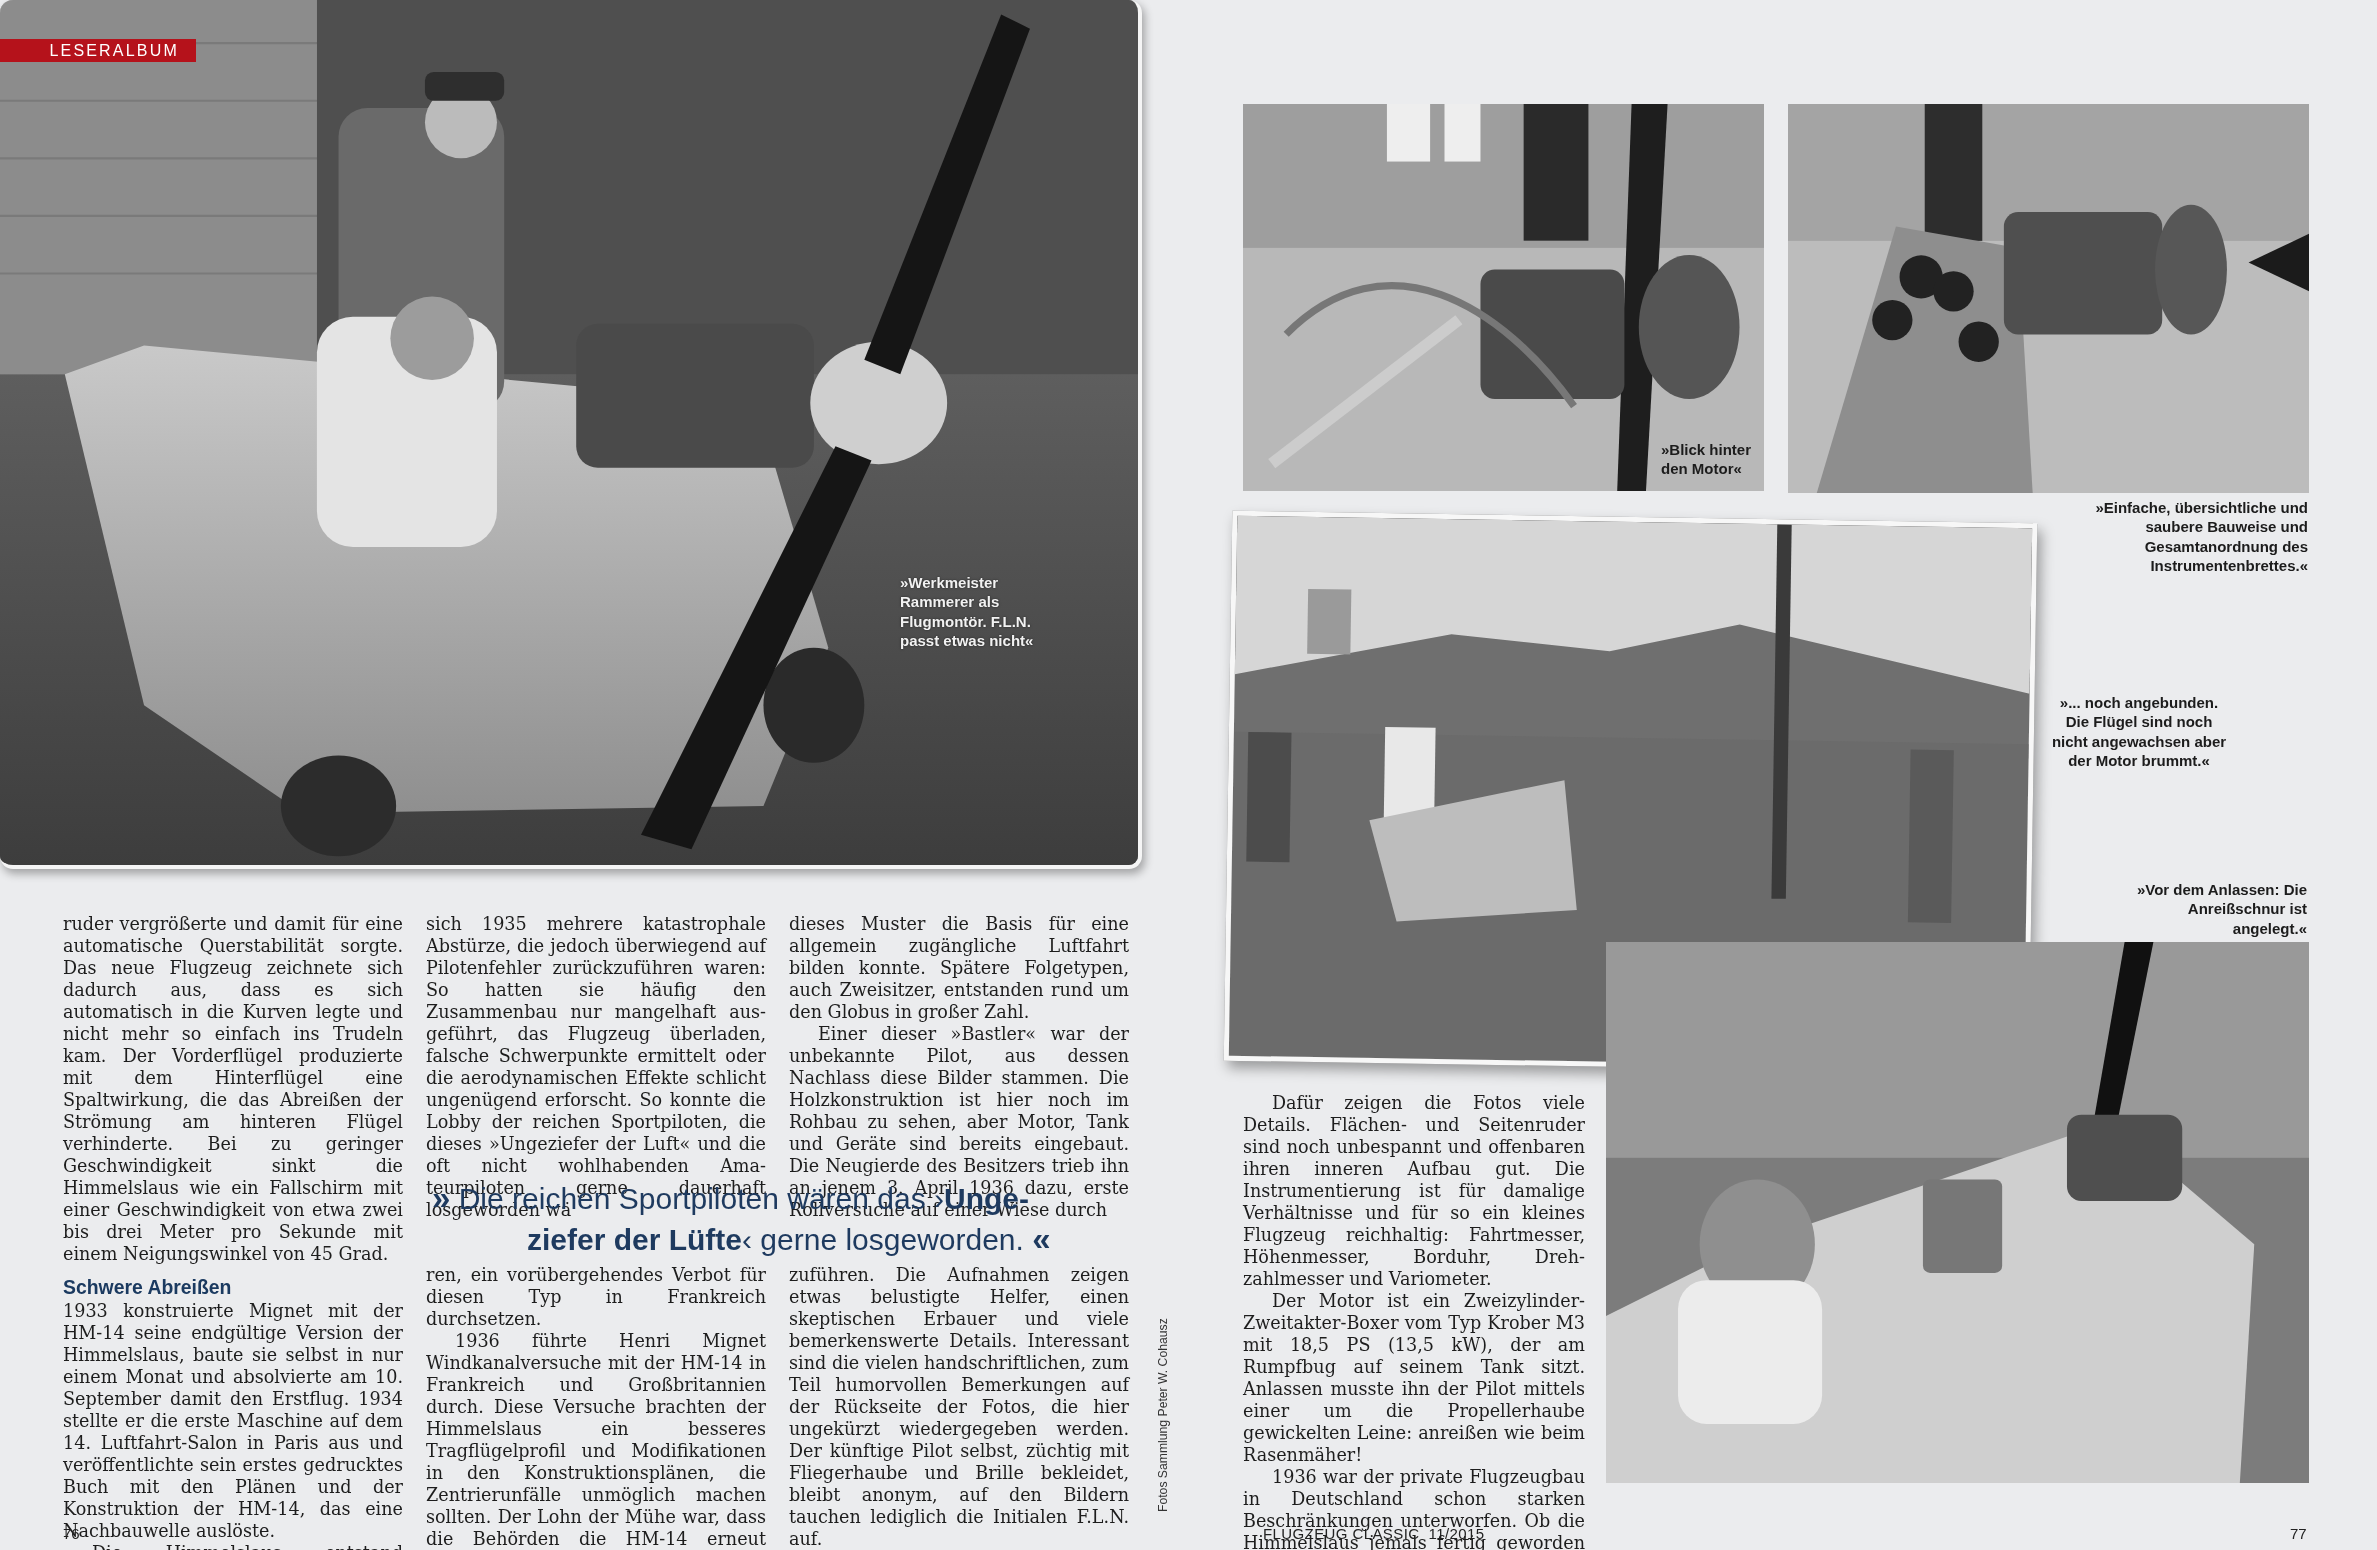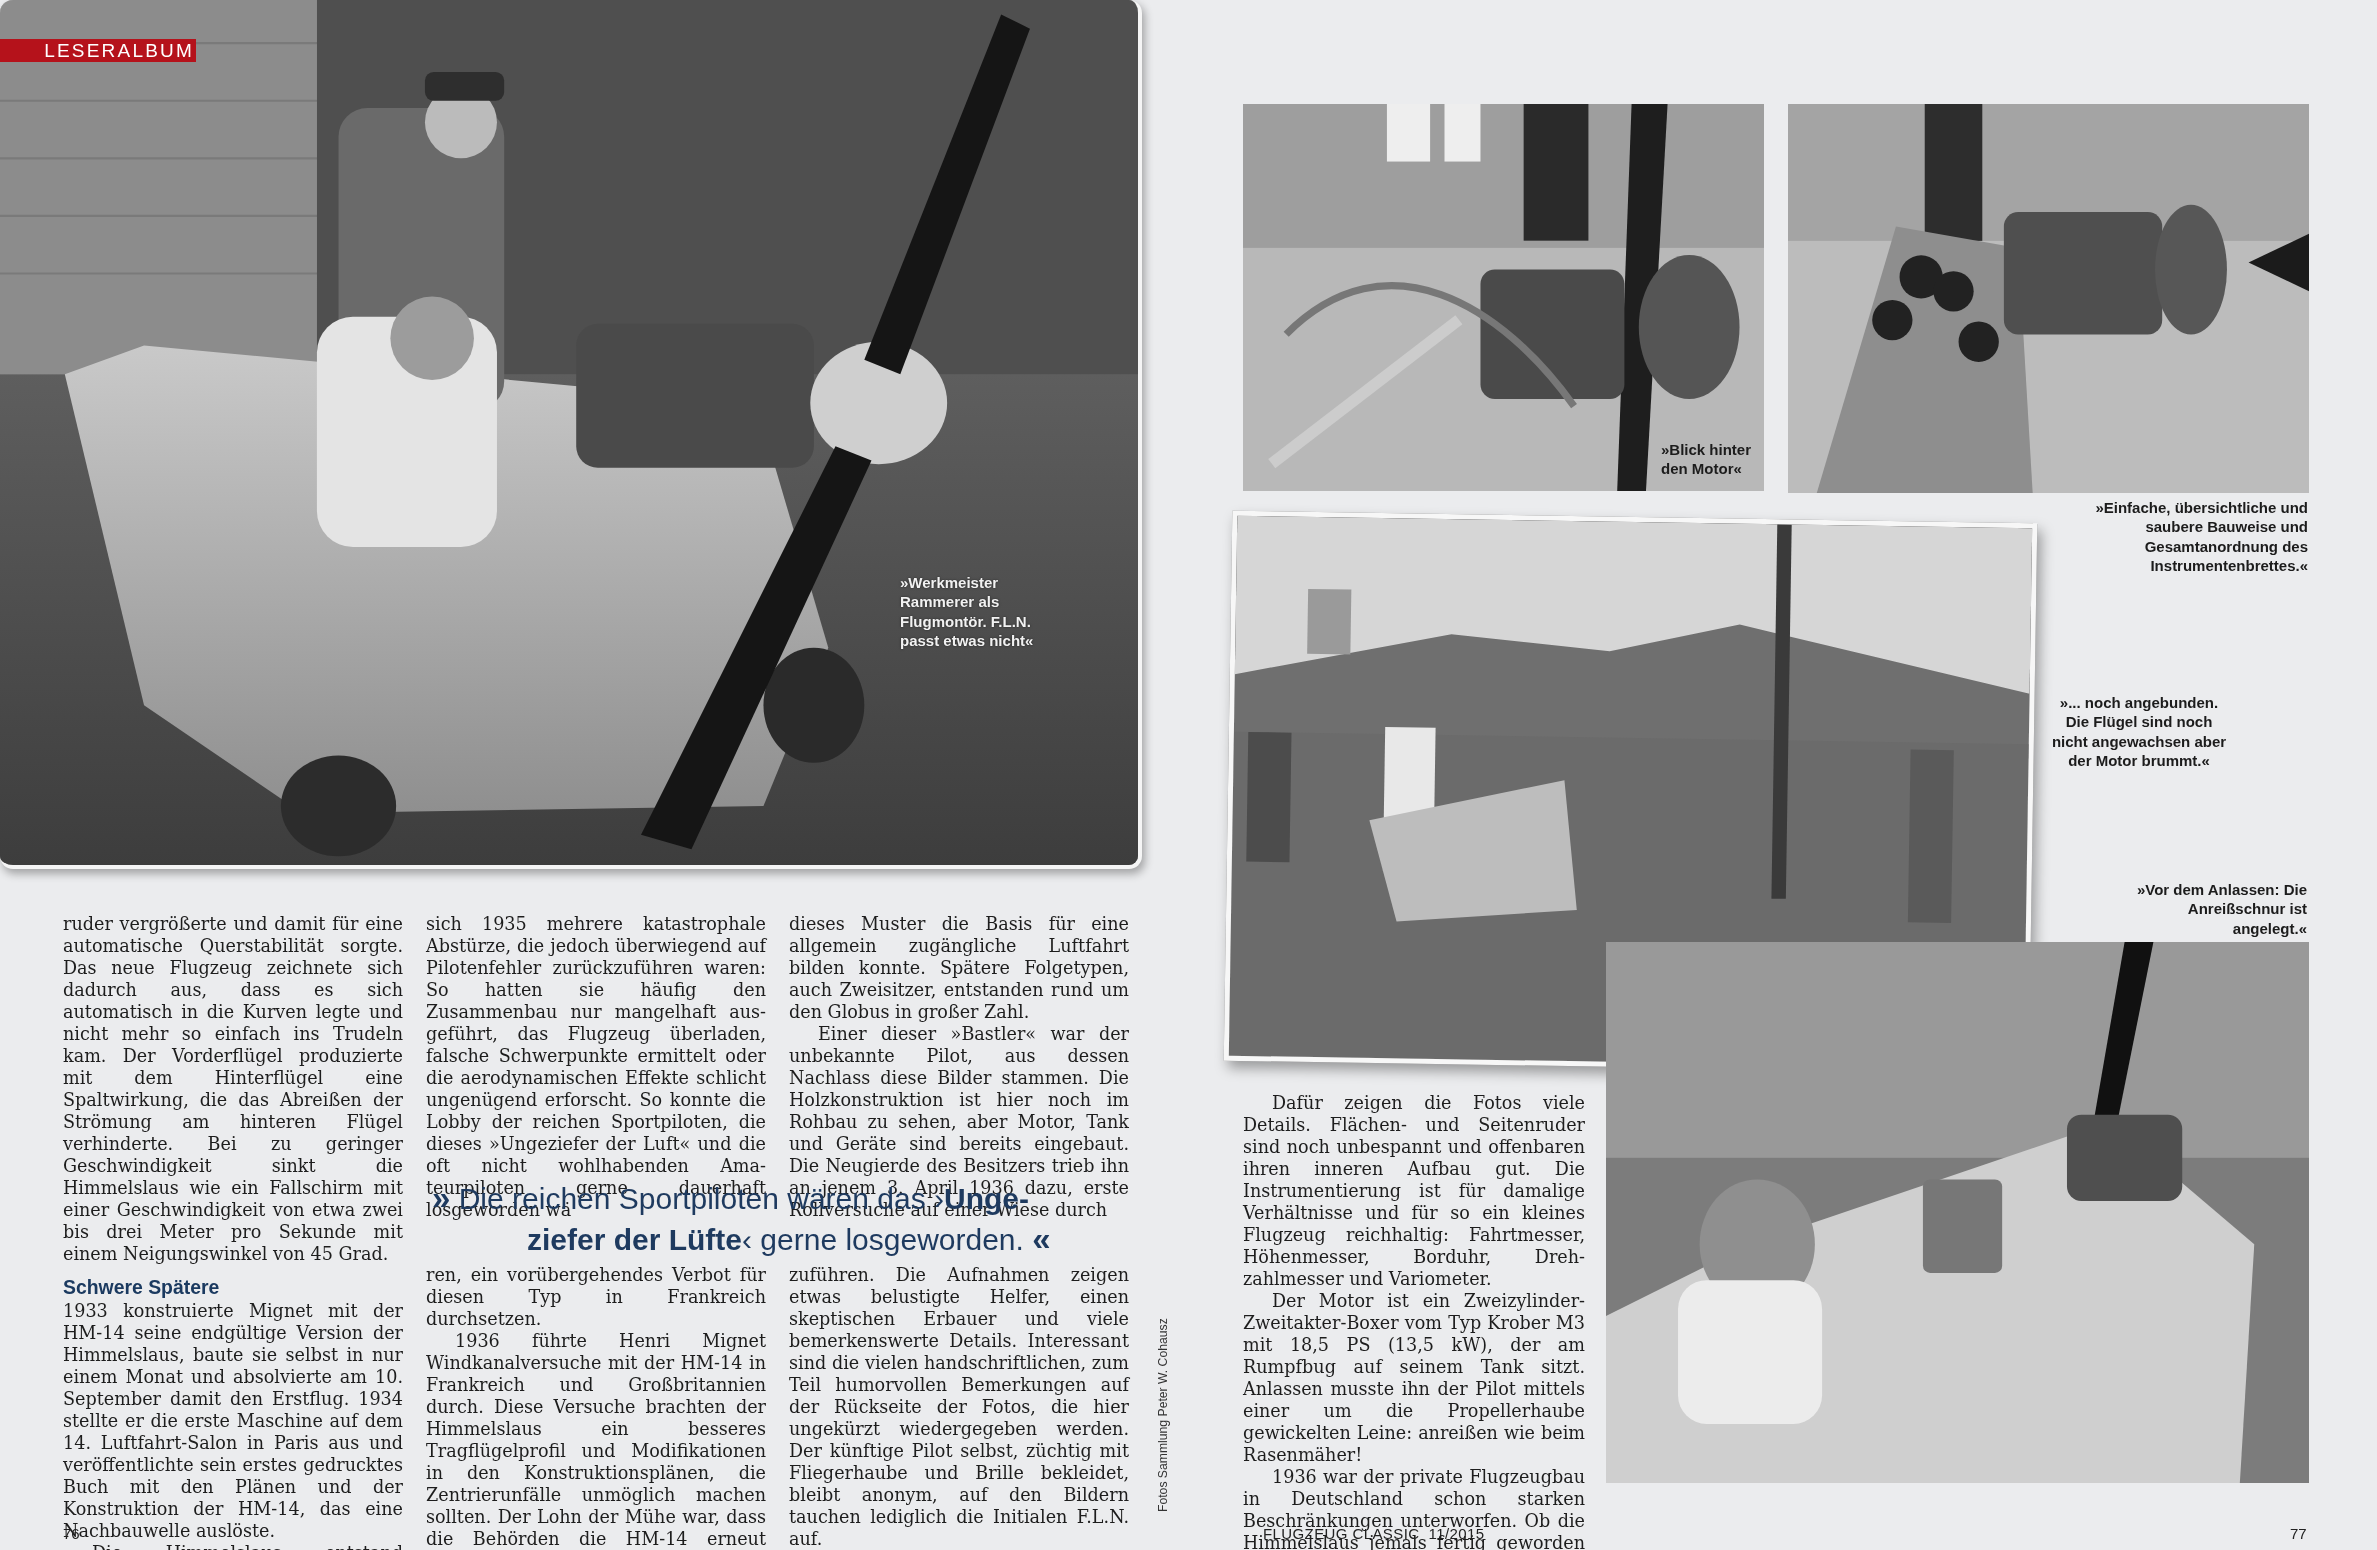--- a/index.html
+++ b/index.html
@@ -9,22 +9,22 @@
     font-family:"DejaVu Serif", "Liberation Serif", serif;
     color:#1d1d1d;
   }
   .photo { position:absolute; overflow:hidden; background:#777; }
   .photo svg { position:absolute; left:0; top:0; width:100%; height:100%; }
   .photo.framed { border:5.8px solid #f7f7f7; box-shadow: 4.3px 7.2px 13px rgba(0,0,0,0.35); }
 
   .section-badge {
     position:absolute; left:0; top:39px; width:196px; height:23px;
     background:#b5121b; color:#fff;
-    font-family:"Liberation Sans", sans-serif; font-size:19px; letter-spacing:2.2px;
-    display:flex; align-items:center; justify-content:flex-end; padding-right:2px; box-sizing:border-box;
+    font-family:"Liberation Sans", sans-serif; font-size:16px; letter-spacing:2.2px;
+    display:flex; align-items:center; justify-content:flex-end; padding-right:17px; box-sizing:border-box;
   }
 
   .caption {
     position:absolute; font-family:"Liberation Sans", sans-serif; font-weight:bold;
     font-size:15px; line-height:19.4px; color:#1c1c1c;
   }
   .caption.light { color:#f2f2f2; text-shadow:0 0 2.2px rgba(0,0,0,0.6); }
   .caption.right { text-align:right; }
 
   .col {
@@ -100,21 +100,21 @@
     <path d="M1390 20 L1430 40 L1250 520 L1200 500 Z" fill="#151515"></path>
     <path d="M1160 620 L1210 640 L960 1180 L890 1160 Z" fill="#151515"></path>
   </svg>
   <div class="caption light" style="left:900px; top:573px; width:173px;">»Werkmeister Rammerer als Flugmontör. F.L.N. passt etwas nicht«</div>
 </div>
 
 <div class="section-badge">LESERALBUM</div>
 
 <div class="col" style="left:63px; top:913px; width:340px;">
   <p>ruder vergrößerte und damit für eine automatische Querstabilität sorgte. Das neue Flugzeug zeichnete sich dadurch aus, dass es sich automatisch in die Kurven legte und nicht mehr so einfach ins Trudeln kam. Der Vorder­flügel produzierte mit dem Hinterflügel eine Spaltwirkung, die das Abreißen der Strömung am hinteren Flügel verhinderte. Bei zu gerin­ger Geschwindigkeit sinkt die Himmelslaus wie ein Fallschirm mit einer Geschwindigkeit von etwa zwei bis drei Meter pro Sekunde mit einem Neigungswinkel von 45 Grad.</p>
-  <div class="subhead">Schwere Spätere</div>
+  <div class="subhead">Schwere Abreißen</div>
   <p>1933 konstruierte Mignet mit der HM-14 sei­ne endgültige Version der Himmelslaus, bau­te sie selbst in nur einem Monat und absol­vierte am 10. September damit den Erstflug. 1934 stellte er die erste Maschine auf dem 14. Luftfahrt-Salon in Paris aus und veröffent­lichte sein erstes gedrucktes Buch mit den Plä­nen und der Konstruktion der HM-14, das ei­ne Nachbauwelle auslöste.</p>
   <p class="indent">Die Himmelslaus entstand mehrere Hun­dert Mal und hatte insbesondere in Frank­reich großen Erfolg. Allerdings ereigneten</p>
 </div>
 
 <div class="col" style="left:426px; top:913px; width:340px;">
   <p>sich 1935 mehrere katastrophale Abstürze, die jedoch überwiegend auf Pilotenfehler zu­rückzuführen waren: So hatten sie häu­fig den Zusammenbau nur mangelhaft aus­geführt, das Flugzeug überladen, falsche Schwerpunkte ermittelt oder die aerodyna­mischen Effekte schlicht ungenügend er­forscht. So konnte die Lobby der reichen Sportpiloten, die dieses »Ungeziefer der Luft« und die oft nicht wohlhabenden Ama­teurpiloten gerne dauerhaft losgeworden wä­</p>
 </div>
 <div class="col" style="left:426px; top:1264px; width:340px;">
   <p>ren, ein vorübergehendes Verbot für diesen Typ in Frankreich durchsetzen.</p>
   <p class="indent">1936 führte Henri Mignet Windkanalversu­che mit der HM-14 in Frankreich und Groß­britannien durch. Diese Versuche brachten der Himmelslaus ein besseres Tragflügelprofil und Modifikationen in den Konstruktionsplä­nen, die Zentrierunfälle unmöglich machen sollten. Der Lohn der Mühe war, dass die Be­hörden die HM-14 erneut zuließen, sodass</p>

